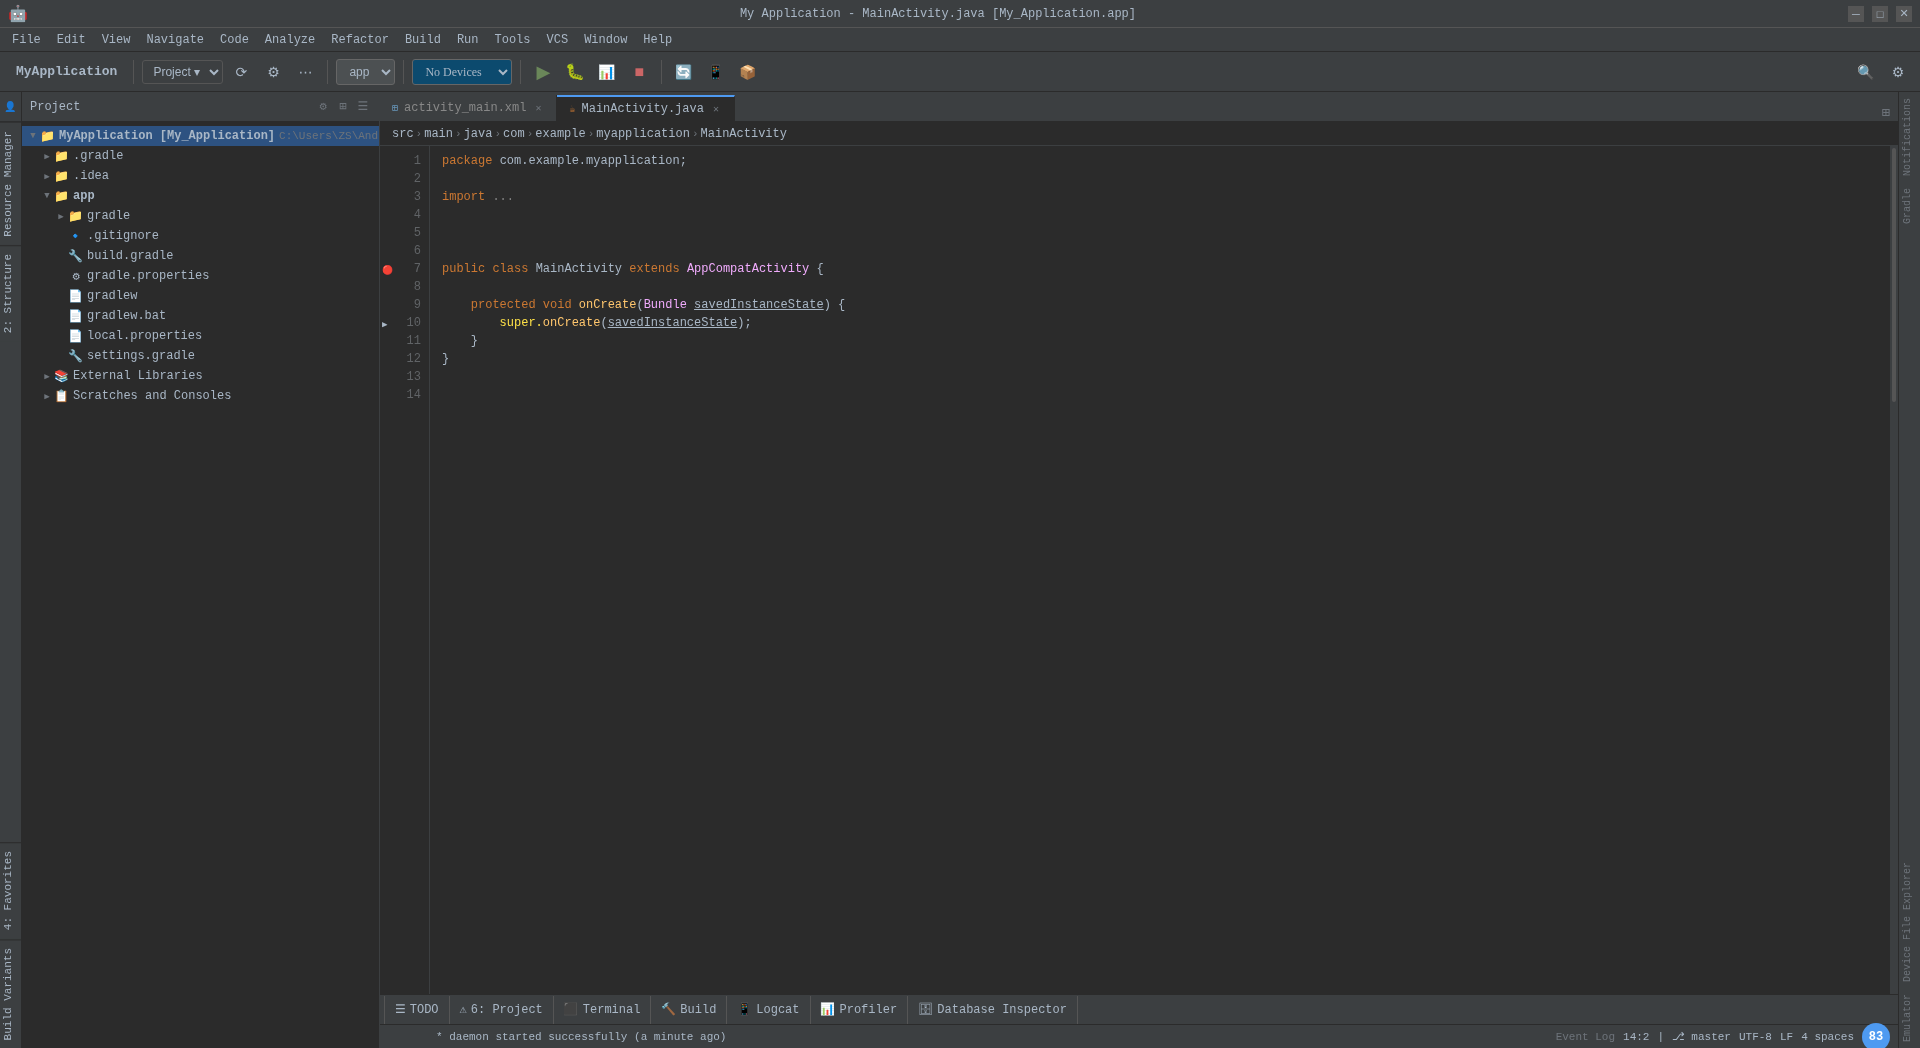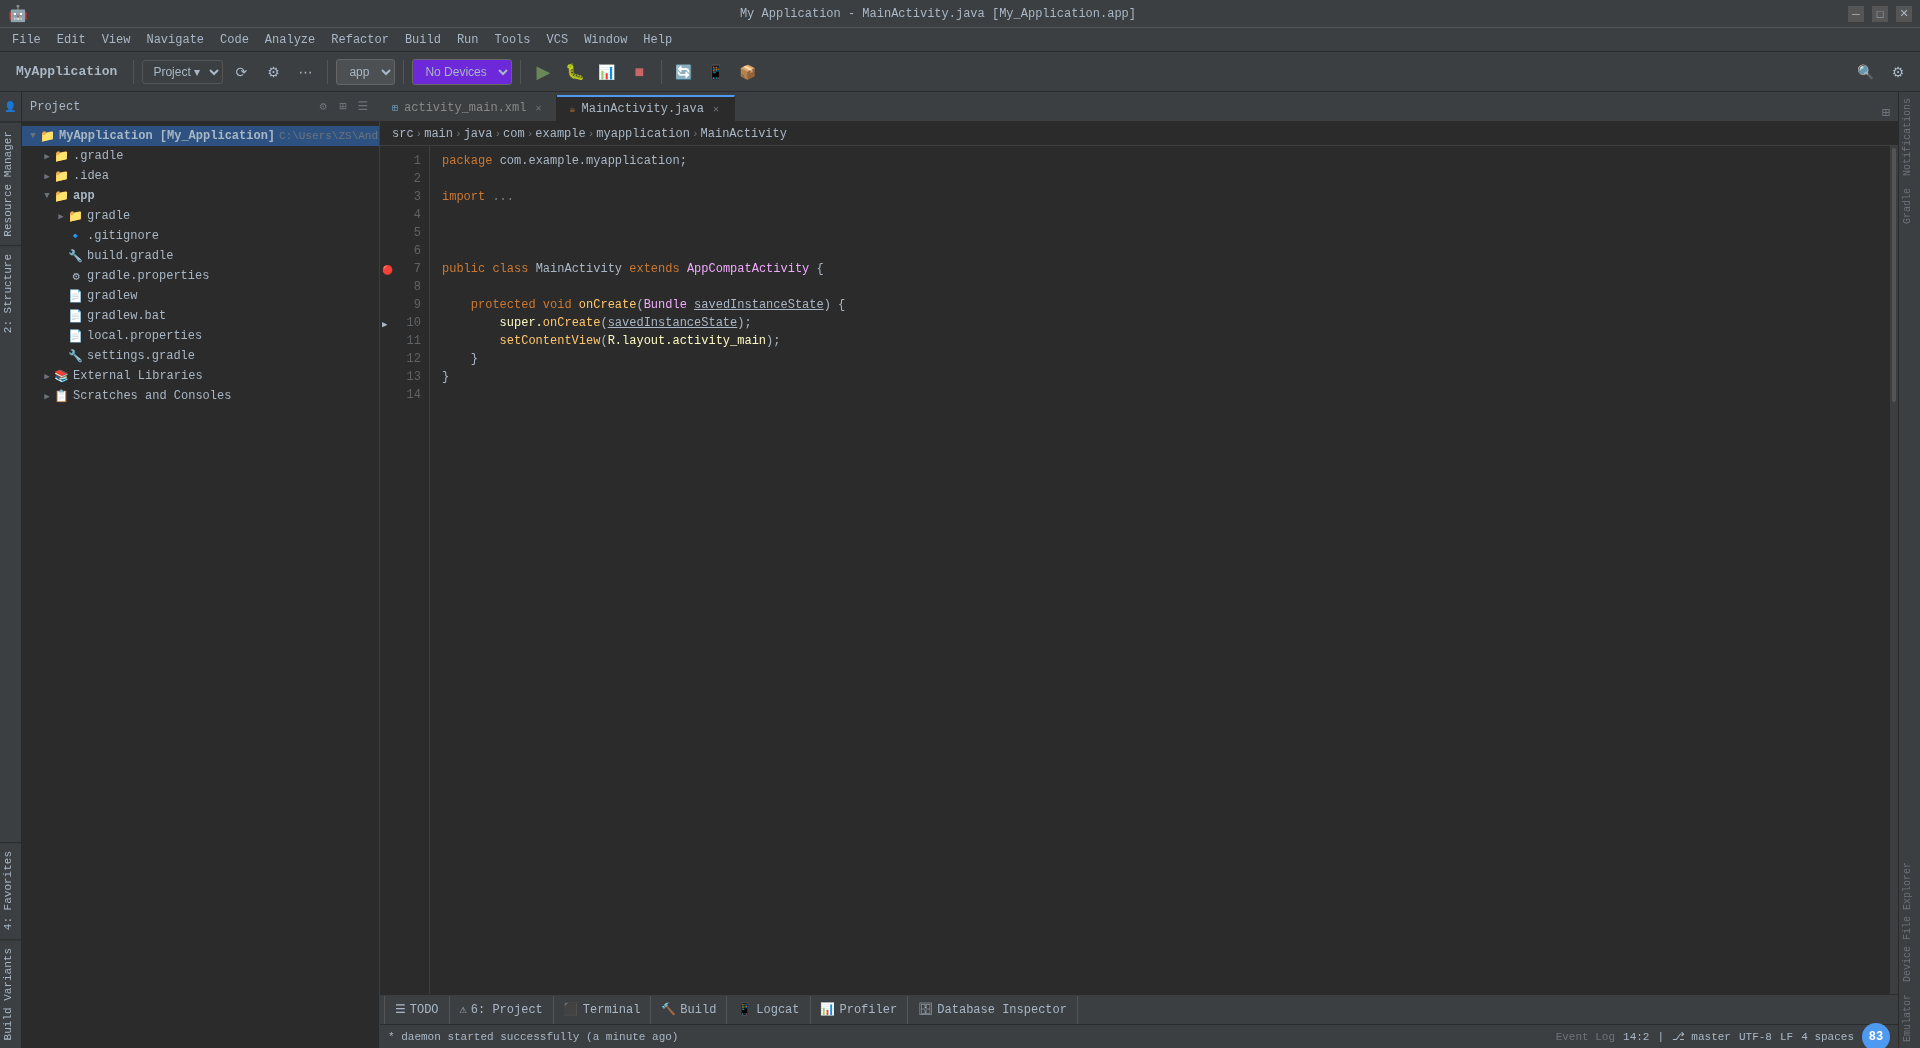--- a/index.html
+++ b/index.html
@@ -104,29 +104,30 @@
       background: #4c5052;
       border: 1px solid #666;
       color: #a9b7c6;
       padding: 2px 8px;
       font-size: 12px;
       cursor: pointer;
       border-radius: 3px;
       height: 26px;
     }
     .devices-dropdown {
-      background: #6d28d9;
+      background: #0c4a6e;
       border: 1px solid #666;
       color: #a9b7c6;
       padding: 2px 8px;
       font-size: 12px;
       cursor: pointer;
       border-radius: 3px;
       height: 26px;
       min-width: 100px;
+      font-family: Liberation Serif, serif;
     }
     .run-btn { color: #6a8759; font-size: 18px; }
     .debug-btn { color: #6897bb; font-size: 16px; }
     .stop-btn { color: #cc6666; font-size: 16px; }
 
     
     .main-area {
       display: flex;
       flex: 1;
       overflow: hidden;
@@ -285,21 +286,21 @@
       font-family: 'Consolas', 'Courier New', monospace;
     }
     .kw { color: #cc7832; } 
     .cn { color: #a9b7c6; } 
     .cm { color: #808080; } 
     .an { color: #bbb529; } 
     .fn { color: #ffc66d; } 
     .pm { color: #a9b7c6; text-decoration: underline; } 
     .tp { color: #f0abfc; } 
     .pk { color: #a9b7c6; text-align: center; } 
-    .pn { color: #fef9c3; } 
+    .pn { color: #fde047; } 
     .sy { color: #a9b7c6; } 
 
     
     .right-sidebar {
       width: 22px;
       background: #3c3f41;
       display: flex;
       flex-direction: column;
       align-items: center;
       border-left: 1px solid #2b2b2b;
@@ -349,20 +350,21 @@
       align-items: center;
       justify-content: space-between;
       padding: 0 8px;
       border-top: 1px solid #2b2b2b;
       flex-shrink: 0;
     }
     .status-left {
       display: flex; align-items: center; gap: 8px;
       font-size: 11px;
       color: #a9b7c6;
+      margin-left: 48px;
     }
     .status-right {
       display: flex; align-items: center; gap: 8px;
       font-size: 11px;
       color: #a9b7c6;
     }
     .event-log-btn {
       color: #6d737a;
       cursor: pointer;
       font-size: 11px;
@@ -650,21 +652,20 @@
         <div class="code-line"><span class="kw">package</span> <span class="pk">com.example.myapplication</span><span class="sy">;</span></div>
         <div class="code-line"></div>
         <div class="code-line"><span class="kw">import</span> <span class="cm">...</span></div>
         <div class="code-line"></div>
         <div class="code-line"></div>
         <div class="code-line"></div>
         <div class="code-line"><span class="kw">public class</span> <span class="cn">MainActivity</span> <span class="kw">extends</span> <span class="tp">AppCompatActivity</span> <span class="sy">{</span></div>
         <div class="code-line"></div>
         <div class="code-line">    <span class="kw">protected void</span> <span class="fn">onCreate</span><span class="sy">(</span><span class="tp">Bundle</span> <span class="pm">savedInstanceState</span><span class="sy">) {</span></div>
         <div class="code-line">        <span class="pn">super.</span><span class="fn">onCreate</span><span class="sy">(</span><span class="pm">savedInstanceState</span><span class="sy">);</span></div>
-        <div class="code-line">        <span class="fn">setContentView</span><span class="sy">(</span><span class="pn">R.layout.</span><span class="pn">activity_main</span><span class="sy">);</span></div>
         <div class="code-line">    <span class="sy">}</span></div>
         <div class="code-line"><span class="sy">}</span></div>
       </div>
 
       <div style="width:8px;background:#3c3f41;flex-shrink:0;">
         <div style="height:30%;background:#555;margin:2px;border-radius:4px;"></div>
       </div>
     </div>
 
     <div class="bottom-toolbar">

